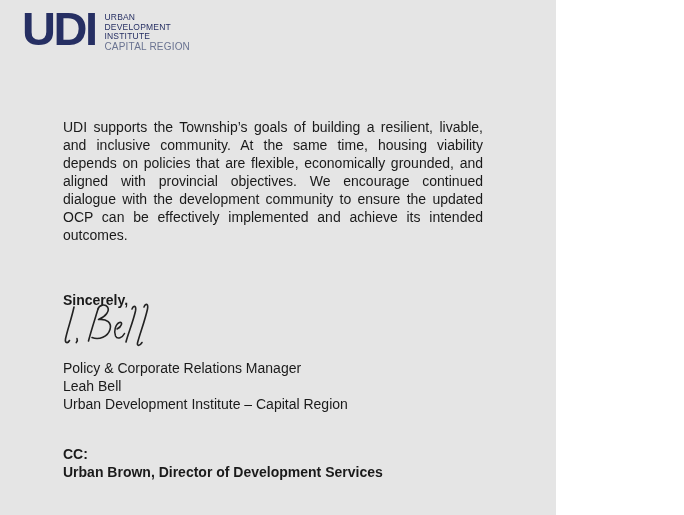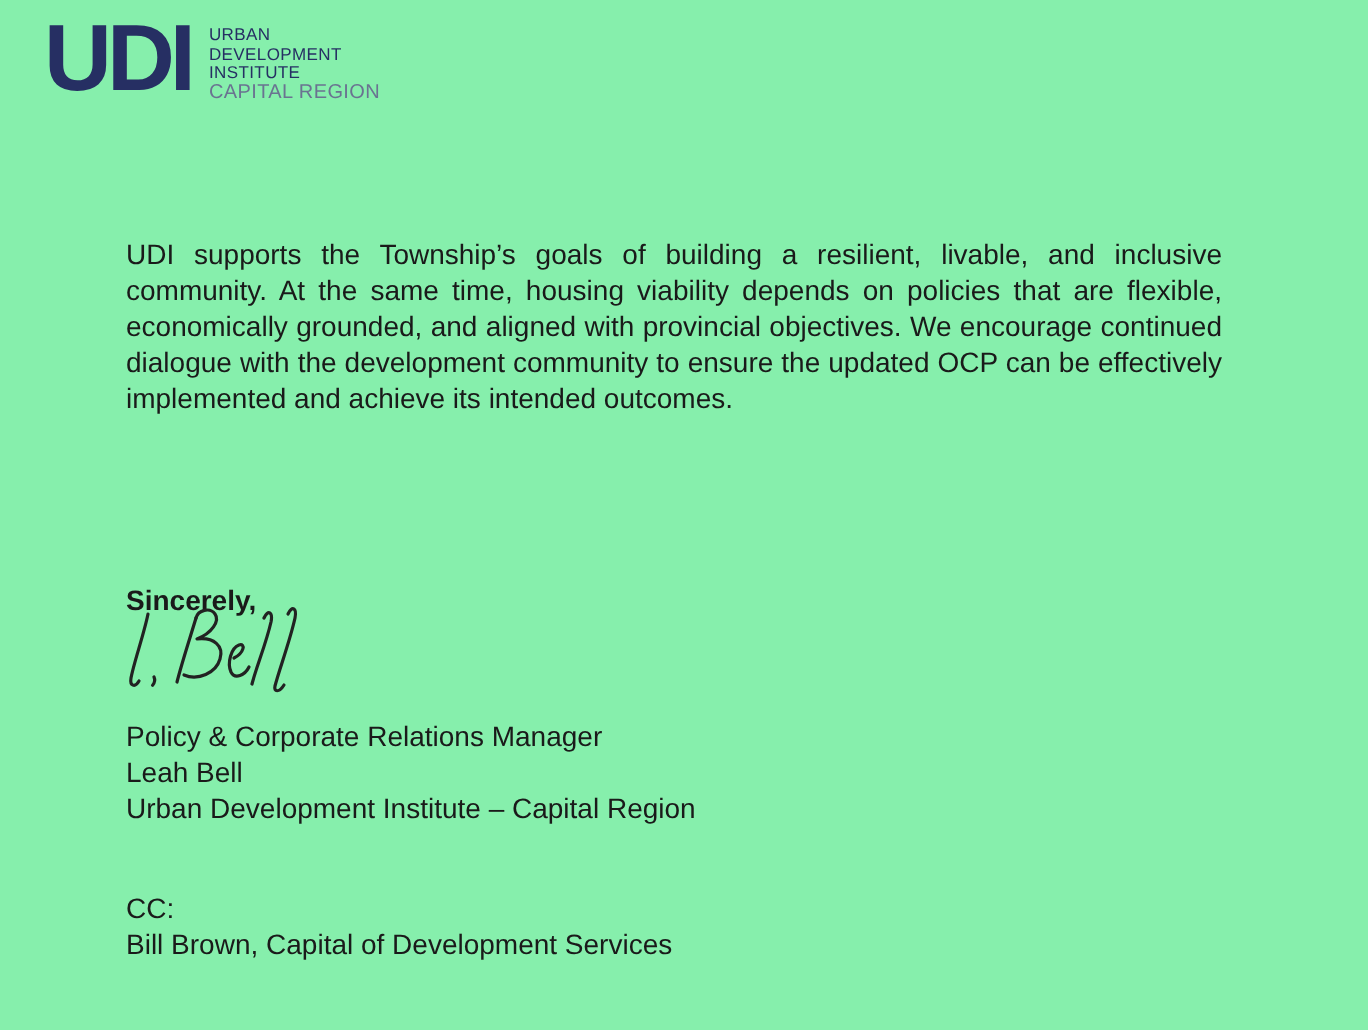--- a/index.html
+++ b/index.html
@@ -2,23 +2,23 @@
 <html><head>
 <meta charset="utf-8">
 <style>
   html, body {
     margin: 0;
     padding: 0;
     background: #ffffff;
   }
   .page {
     position: relative;
-    width: 684px;
+    width: 556px;
     height: 515px;
-    background: #86efac;
+    background: #e5e5e5;
     overflow: hidden;
     font-family: "Liberation Sans", sans-serif;
     color: #1a1a1a;
   }
 
   
   .logo {
     position: absolute;
     top: 12px;
     left: 22px;
@@ -68,21 +68,21 @@
   .closing { top: 277px; font-weight: bold; }
   .signature-wrap {
     position: absolute;
     left: 60px;
     top: 301px;
     width: 118px;
     height: 52px;
   }
   .signature-wrap svg { display: block; }
   .signer { top: 359px; }
-  .cc { top: 445px; }
+  .cc { top: 445px; font-weight: bold; }
 </style>
 </head>
 <body>
 
 <div class="page">
 
   <div class="logo">
     <div class="logo-acronym">UDI</div>
     <div class="logo-wordmark">
       <div class="wm-bold">URBAN</div>
@@ -119,16 +119,16 @@
   </div>
 
   <div class="block signer">
     <div>Policy &amp; Corporate Relations Manager</div>
     <div>Leah Bell</div>
     <div>Urban Development Institute – Capital Region</div>
   </div>
 
   <div class="block cc">
     <div>CC:</div>
-    <div>Bill Brown, Capital of Development Services</div>
+    <div>Urban Brown, Director of Development Services</div>
   </div>
 
 </div>
 
 </body></html>

